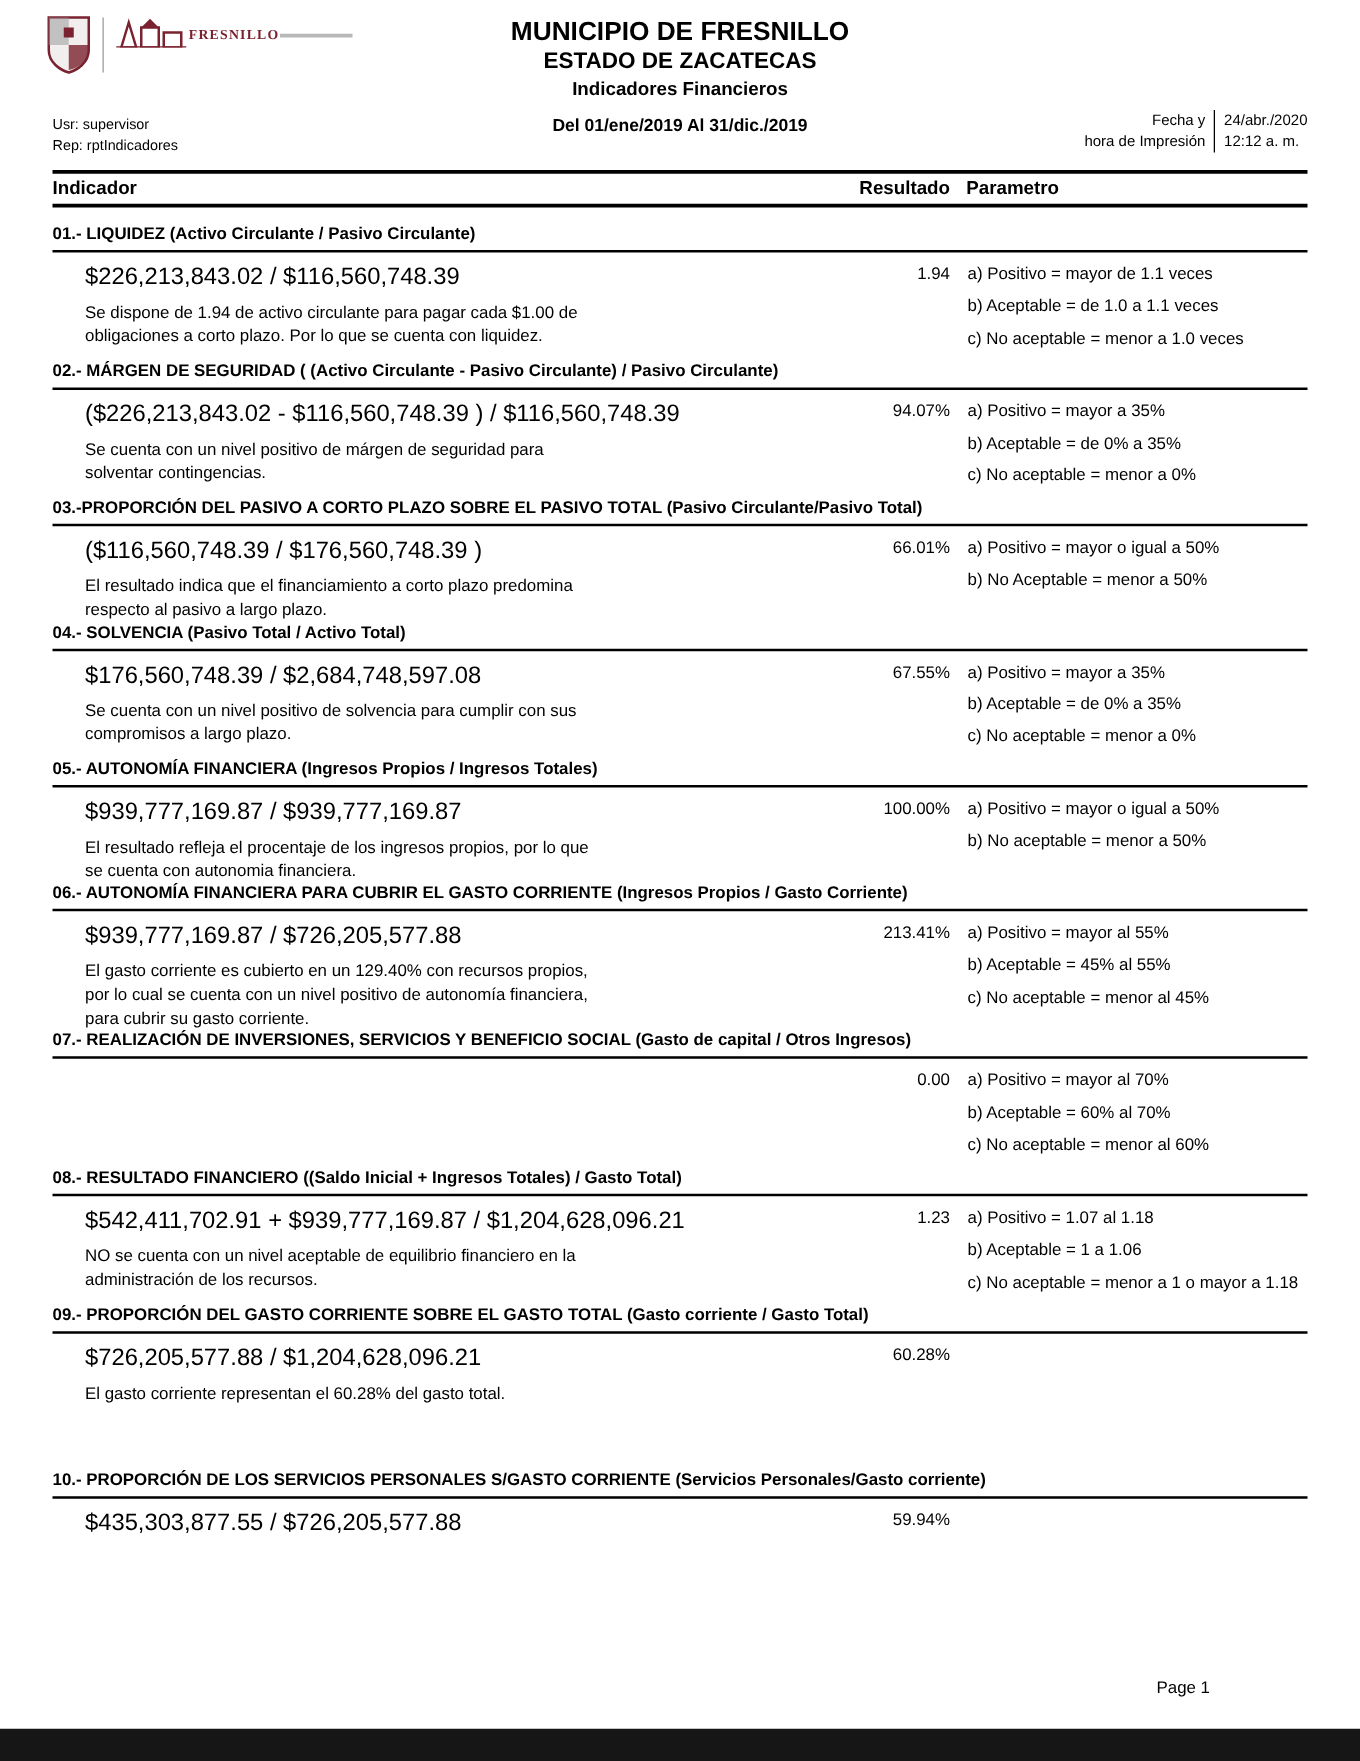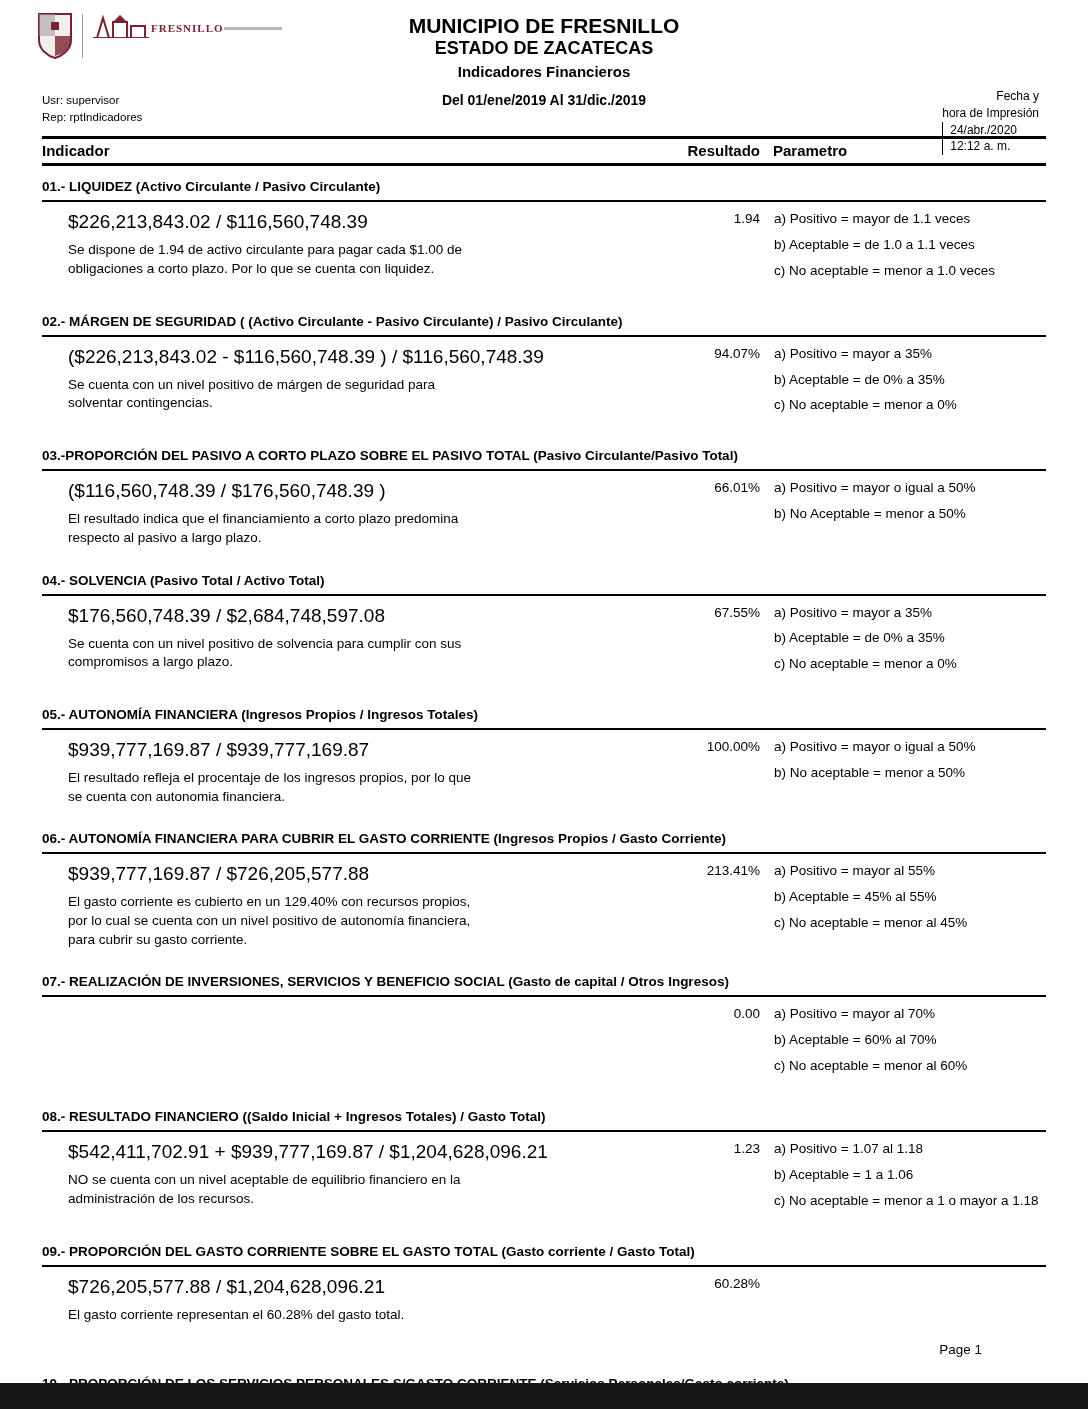--- a/index.html
+++ b/index.html
@@ -15,46 +15,46 @@
   .fresnillo-label { font-family:"Liberation Serif", serif; font-size:11px; font-weight:bold; color:#7b2230; letter-spacing:1px; margin-top:1px; }
   .fresnillo-tag { width:58px; height:3px; background:#b8b8b8; margin-top:2px; }
 
   .center-titles { text-align:center; padding-top:14px; }
   .title1 { font-size:21px; font-weight:bold; line-height:1.15; }
   .title2 { font-size:18px; font-weight:bold; line-height:1.2; }
   .title3 { font-size:15px; font-weight:bold; margin-top:3px; }
   .period { font-size:14px; font-weight:bold; margin-top:12px; }
 
   .meta-left { position:absolute; left:42px; top:92px; font-size:11.5px; line-height:1.5; }
-  .meta-right { position:absolute; right:42px; top:88px; display:flex; align-items:stretch; font-size:12px;flex-direction:column; }
+  .meta-right { position:absolute; right:42px; top:88px; display:flex; align-items:stretch; font-size:12px; }
   .meta-right .labels { text-align:right; padding-right:7px; line-height:1.4; }
   .meta-right .values { border-left:1.5px solid #000; padding-left:7px; line-height:1.4; text-align:left; }
 
   
   .content { padding:0 42px; }
   .table-header { border-top:3px solid #000; border-bottom:3px solid #000; padding:3px 0 4px 0; margin-top:8px;
                   display:grid; grid-template-columns:600px 105px 1fr; column-gap:13px; }
   .table-header .h { font-size:15px; font-weight:bold; }
   .th-result { text-align:right; }
 
   
-  section.indicator { margin-top:25px; }
+  section.indicator { }
   #sections section:nth-of-type(1) { margin-top:13px; }
   #sections section:nth-of-type(10) { margin-top:52px; }
   .sec-title { margin:0 0 6px 0; font-size:13.5px; font-weight:bold; }
   .sec-rule { border:0; border-top:2px solid #000; margin:0; }
   .sec-grid { display:grid; grid-template-columns:600px 105px 1fr; column-gap:13px; padding-top:9px; }
   .formula { padding-left:26px; font-size:19px; min-height:17px; margin-bottom:8px; white-space:nowrap; }
   .description { padding-left:26px; font-size:13.5px; line-height:1.38; white-space:pre-line; }
   .col-result { text-align:right; font-size:13.5px; }
   .col-params { padding-left:1px; }
   .param { font-size:13.5px; margin-bottom:9px; line-height:1.25; }
 
   
-  .page-number { position:absolute; right:106px; top:1342px; font-size:13.5px; }
+  .page-number { position:absolute; right:120px; top:1342px; font-size:13.5px; }
   .bottom-bar { position:absolute; left:0; bottom:0; width:100%; height:26px; background:#161616; }
 </style>
 </head>
 <body>
 
 <div class="page">
 
   <div class="report-header">
     <div class="logos">
       <span>

